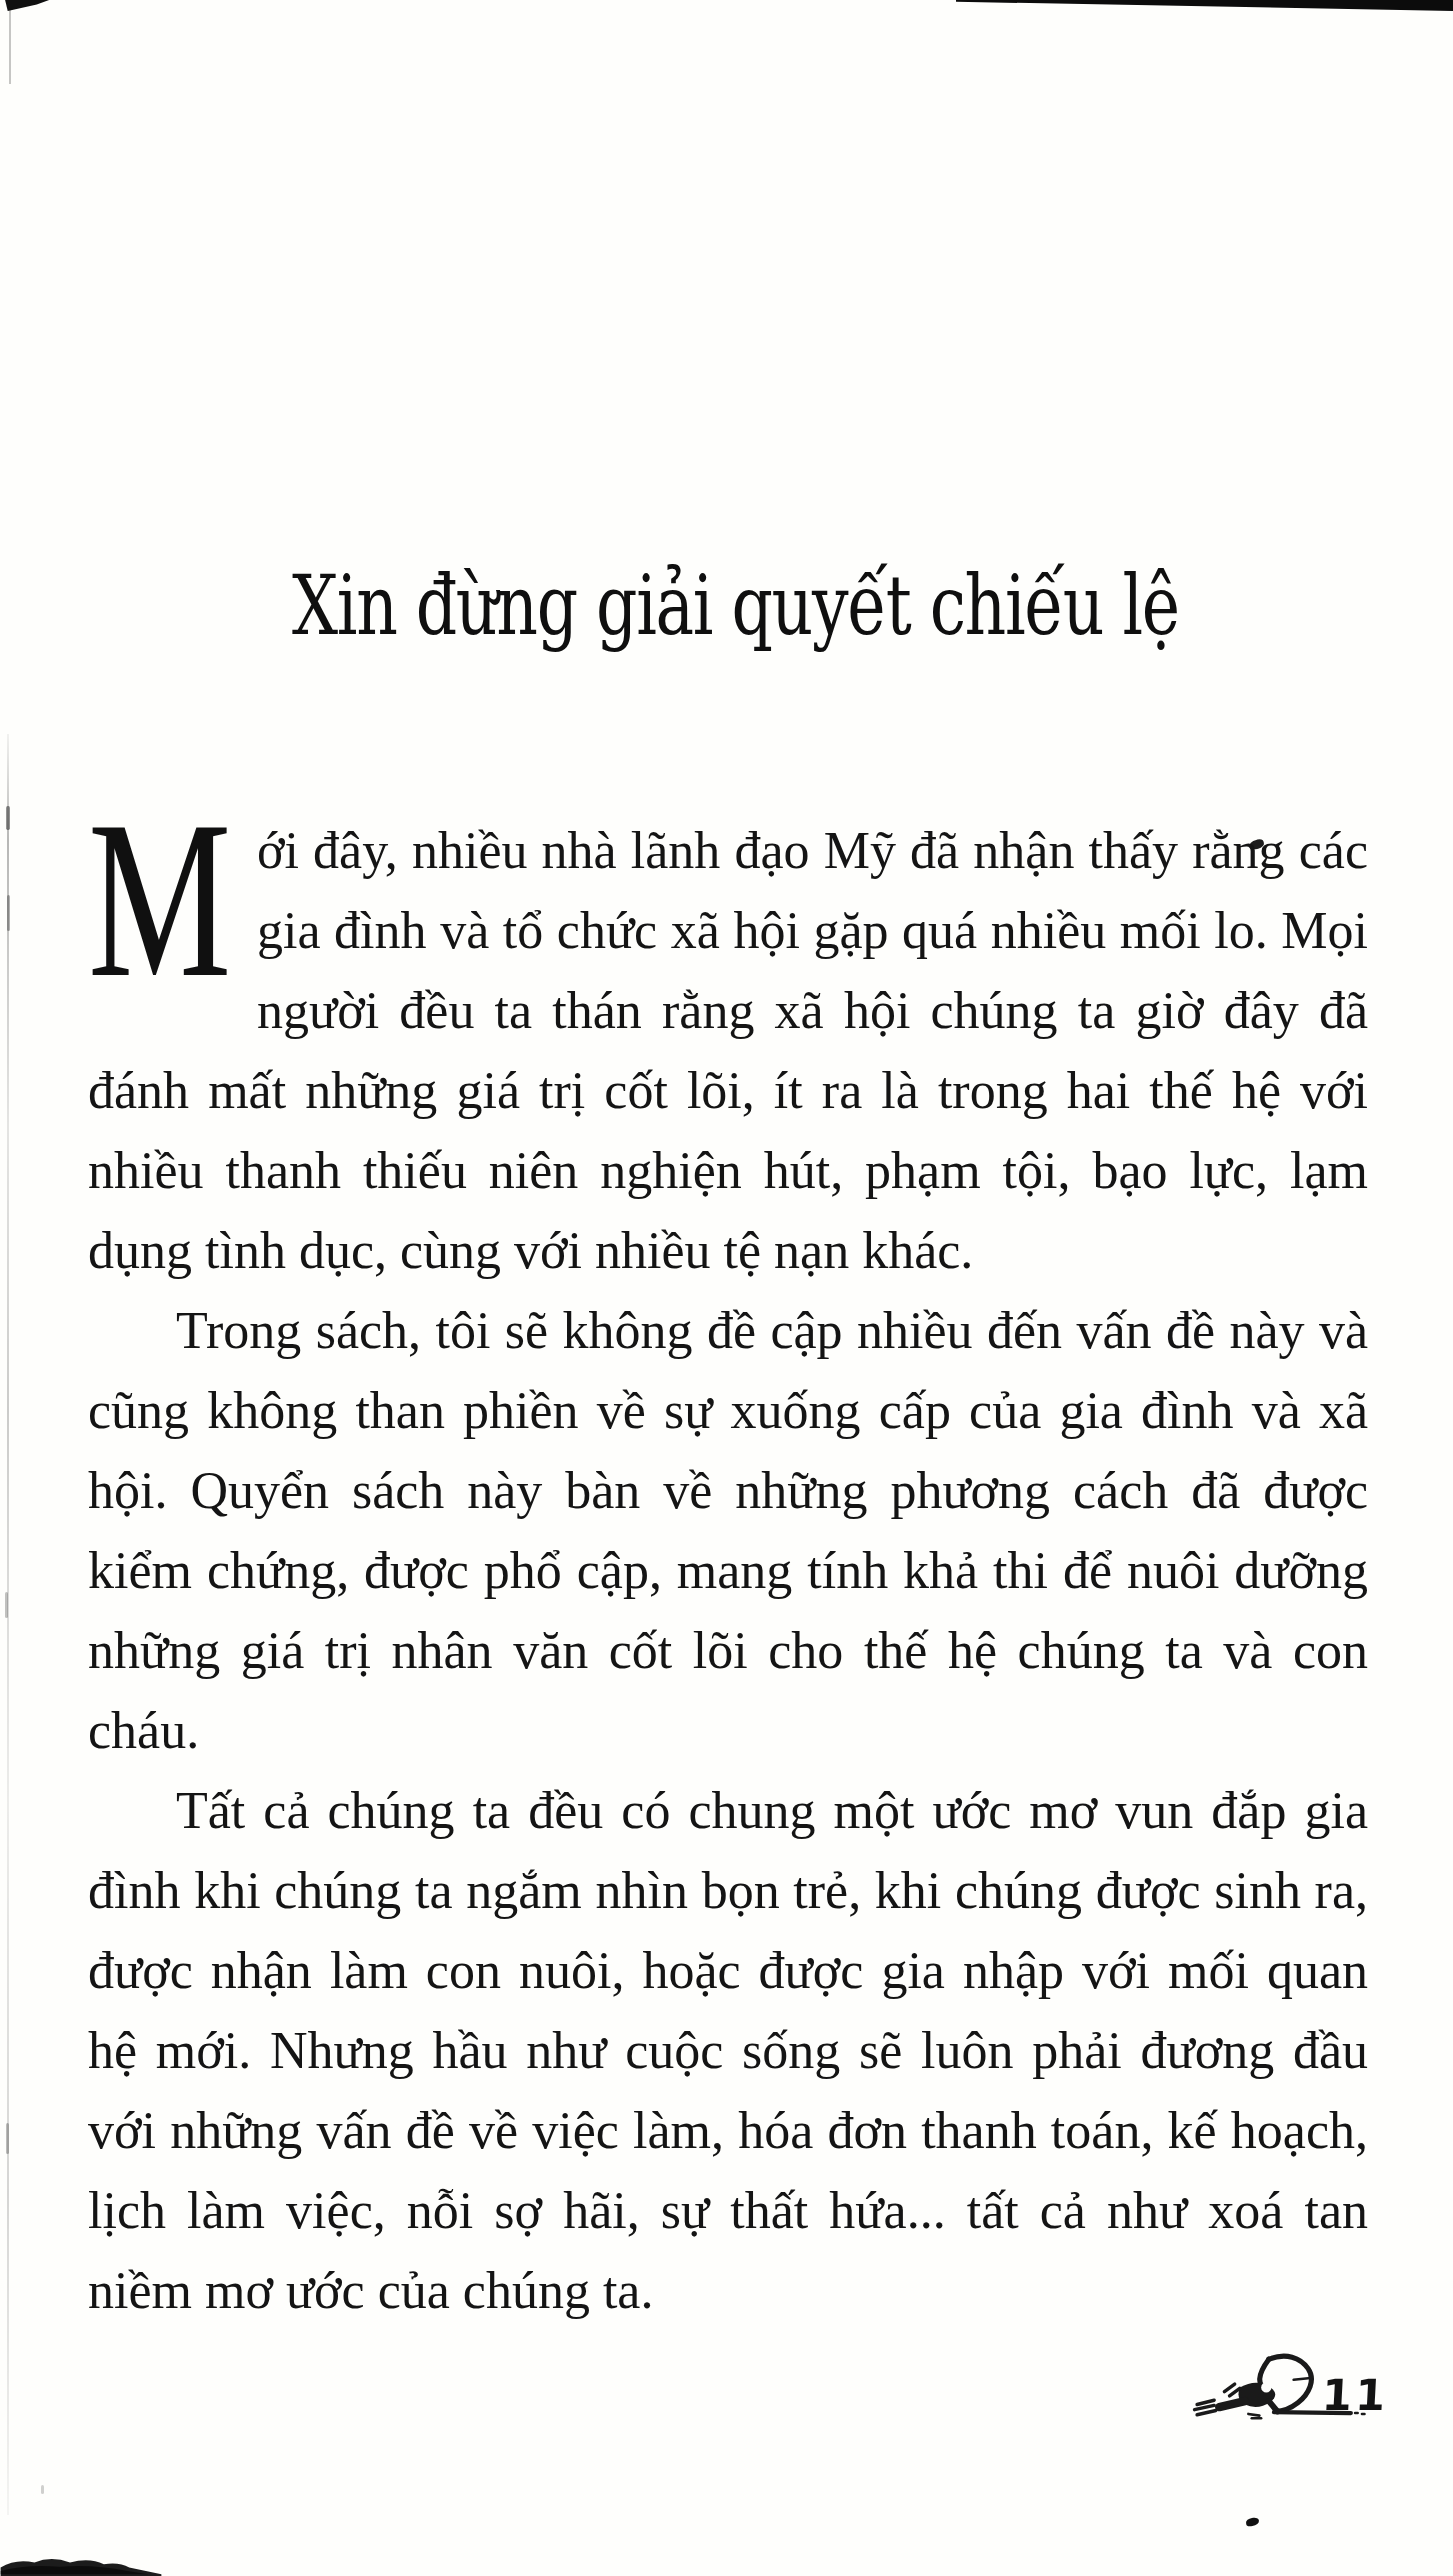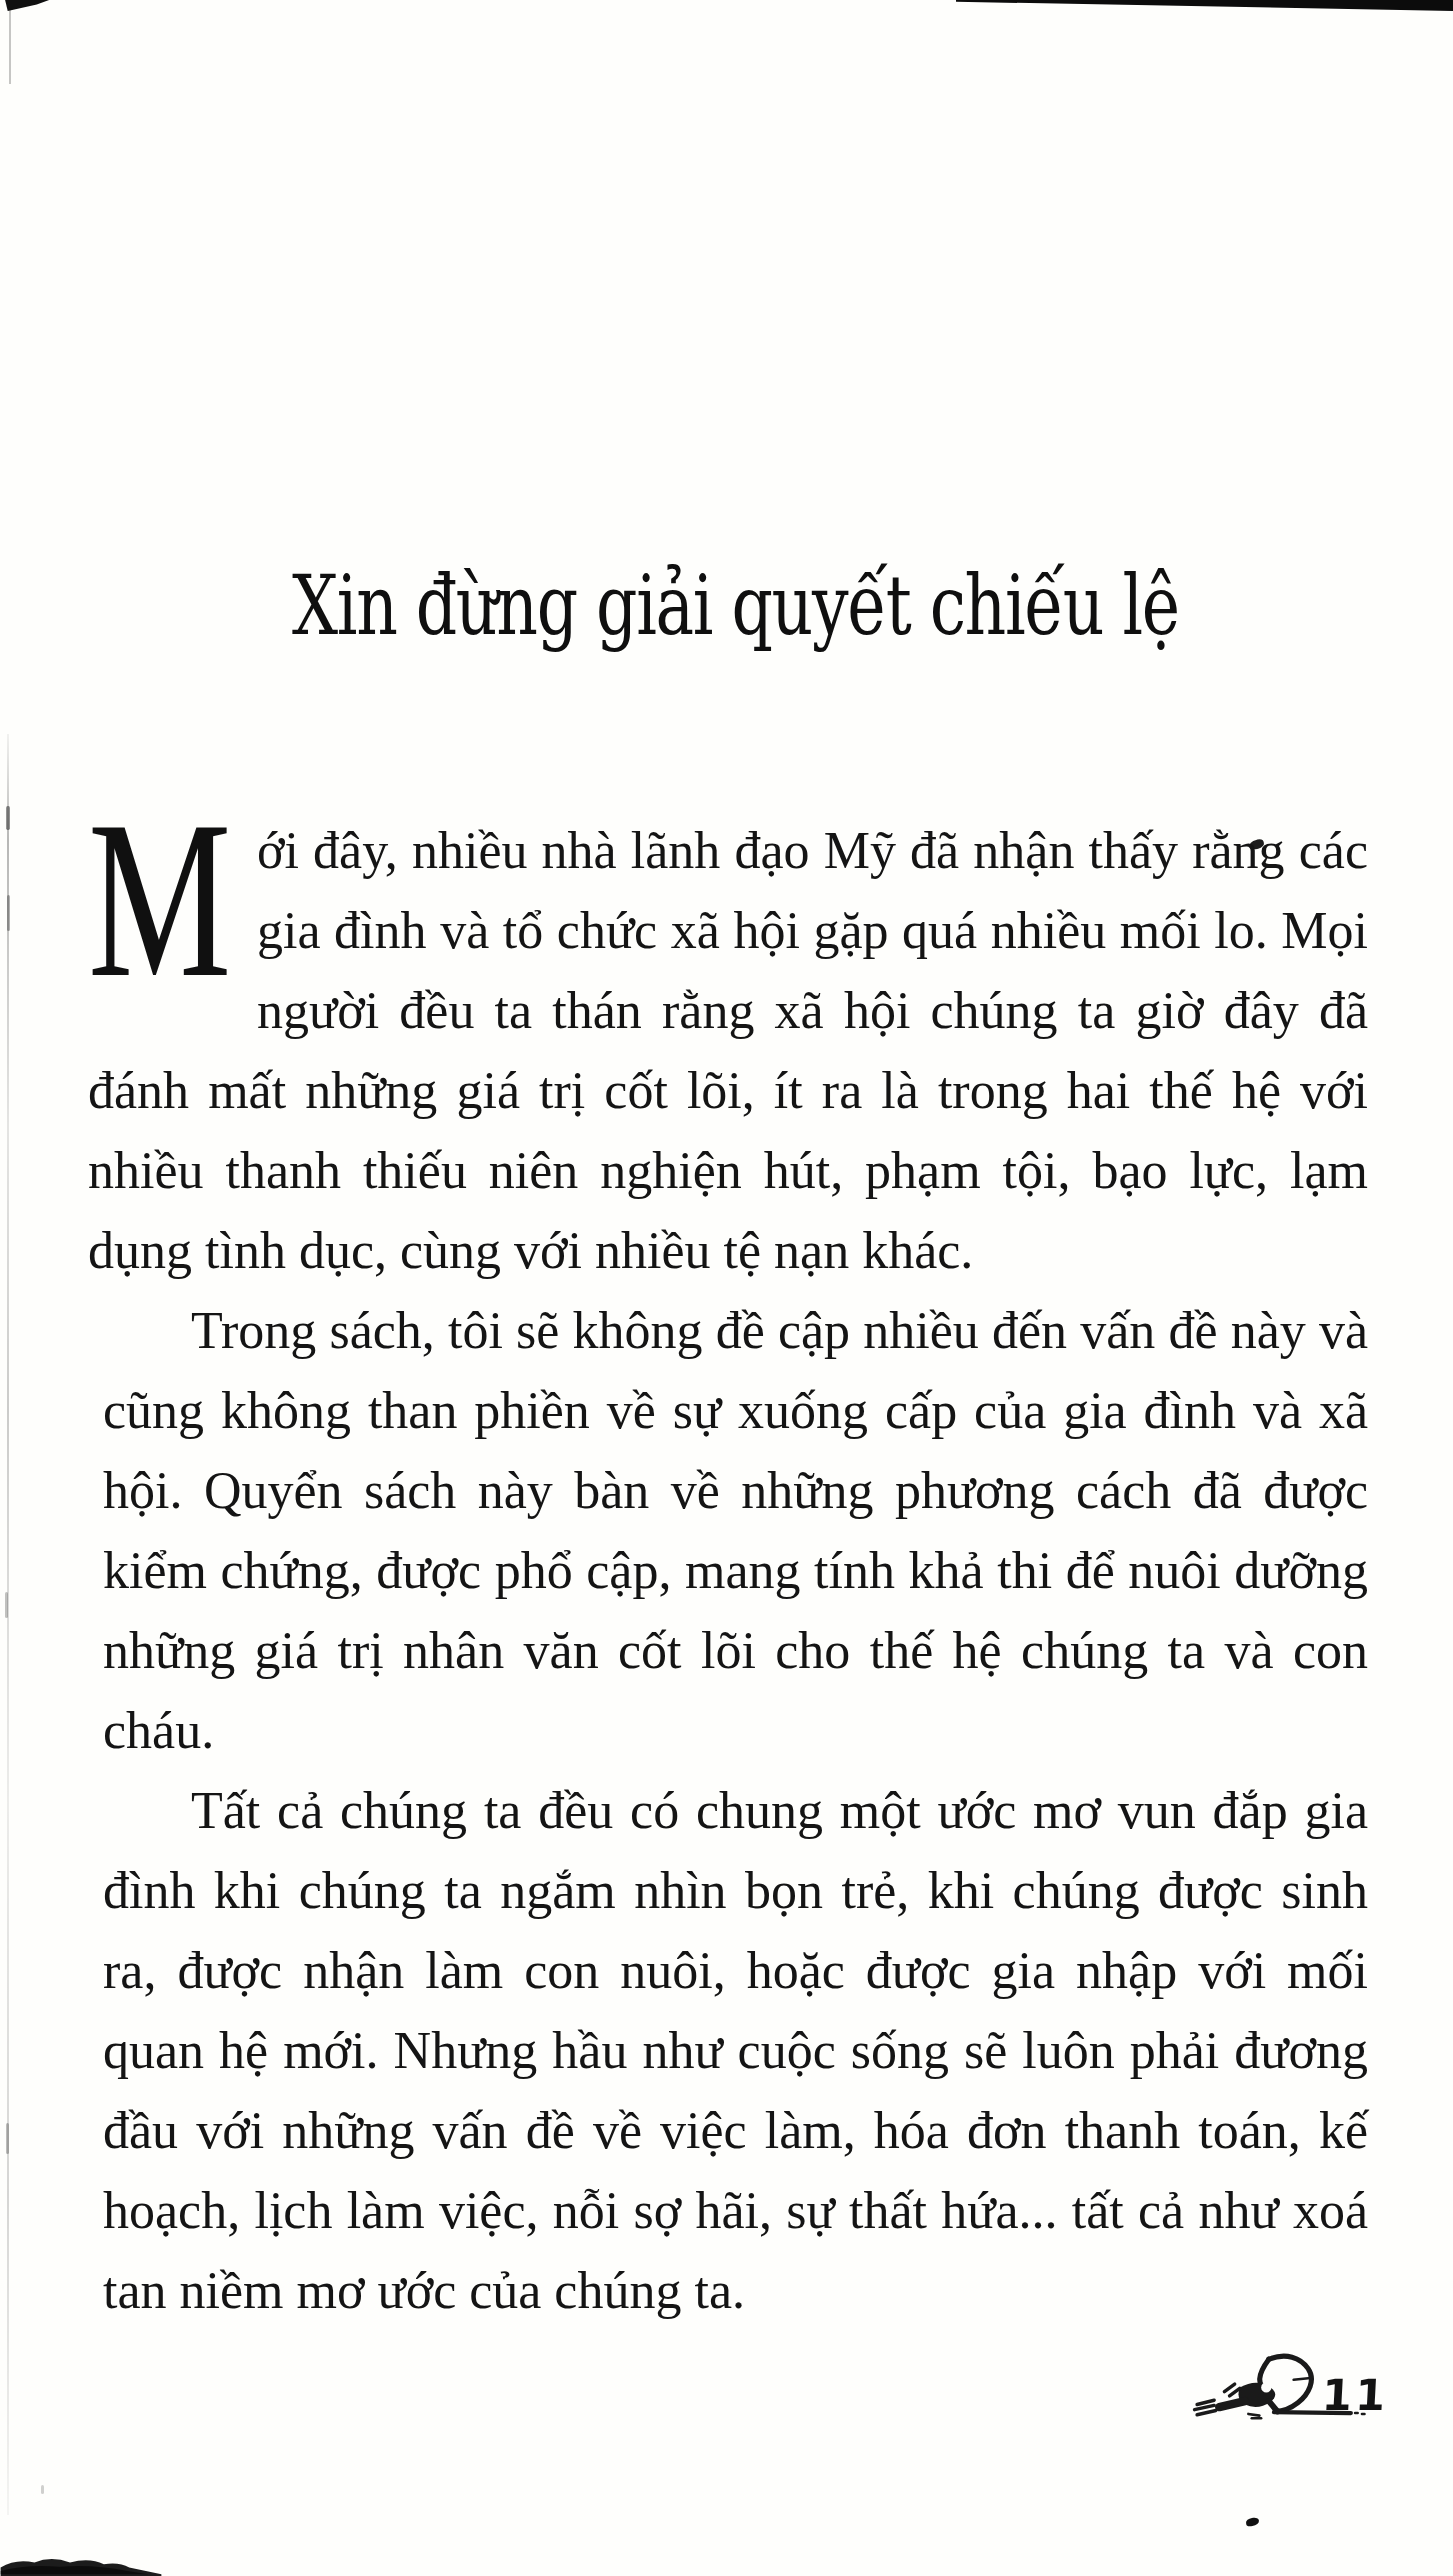--- a/index.html
+++ b/index.html
@@ -26,21 +26,21 @@
     white-space:nowrap;
   }
   
   .body-block{
     position:absolute;top:811px;left:88px;width:1280px;
     font-size:52px;line-height:80px;
     text-align:justify;
     color:#141414;
   }
   .para{margin:0;}
-  .para.indent{text-indent:88px;margin-left:15px;}
+  .para.indent{text-indent:88px;}
   .dropcap{
     float:left;
     width:152px;height:159px;
     margin:8.6px 17px 0 0;
     overflow:visible;
   }
   .dropcap span{
     display:block;
     font-size:224px;line-height:159px;
     transform:scaleX(0.72);

